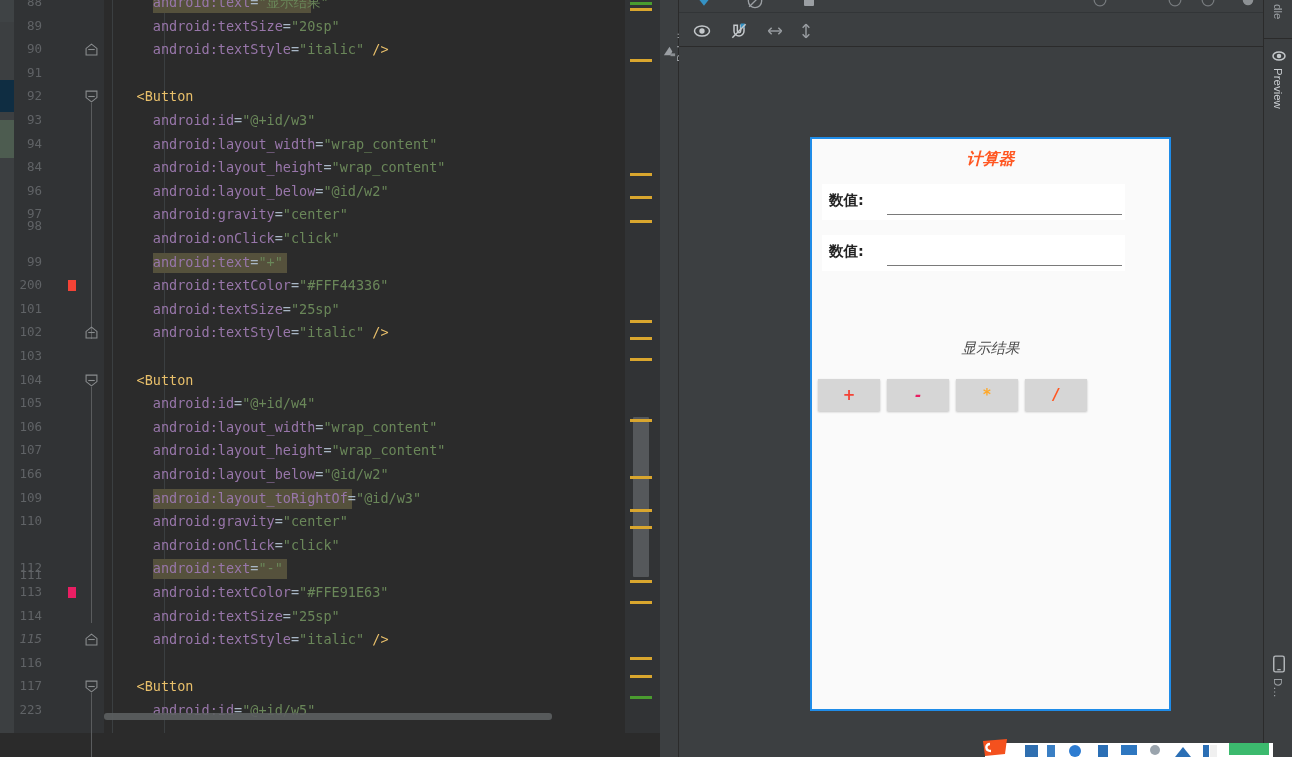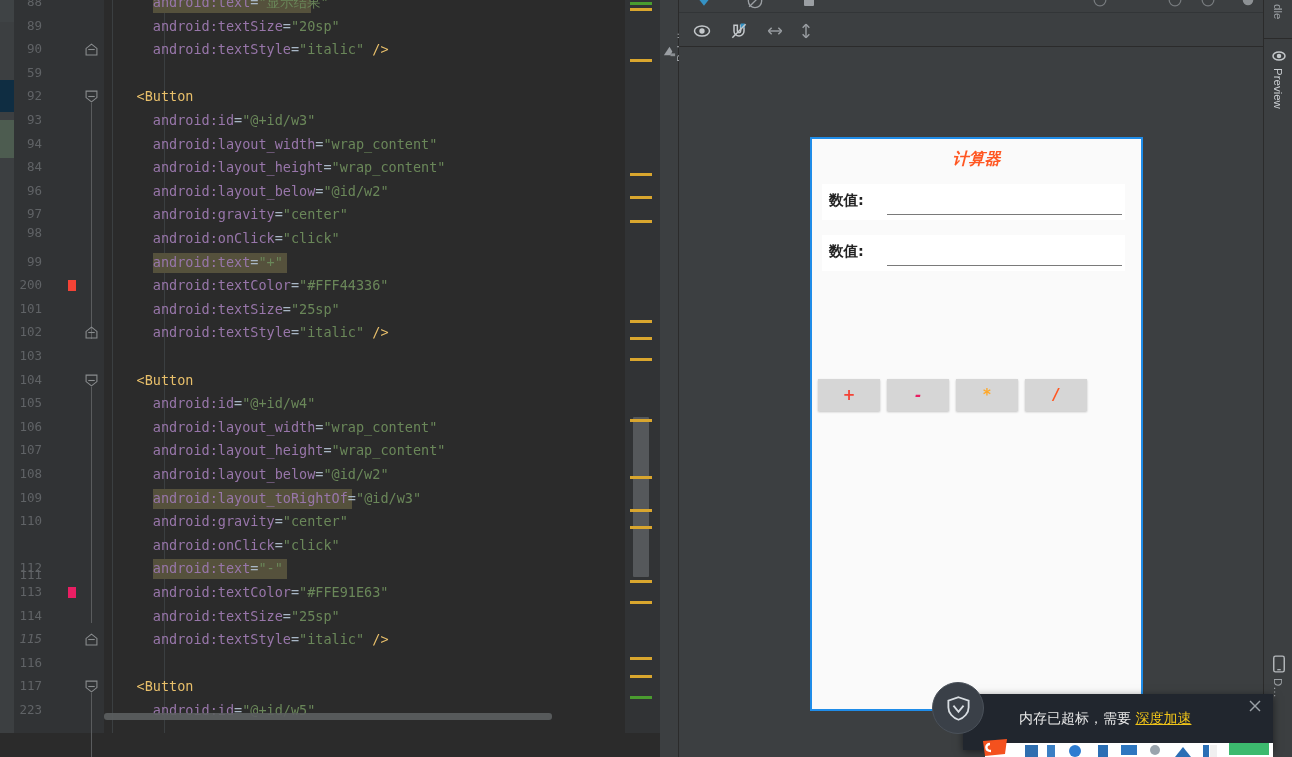--- a/index.html
+++ b/index.html
@@ -64,21 +64,21 @@
   
   .design-pane { position:absolute; left:679px; top:0; width:584px; height:757px; background:#3c3f41; }
   .dp-toolbar-top { position:absolute; left:0; top:0; width:584px; height:13px; background:#3c3f41;
                     border-bottom:1px solid #323537; }
   .dp-toolbar { position:absolute; left:0; top:14px; width:584px; height:33px; background:#3c3f41;
                 border-bottom:1px solid #2b2b2b; }
   .tb-icon { position:absolute; top:7px; width:20px; height:20px; }
   .canvas { position:absolute; left:0; top:48px; width:584px; height:709px; background:#3c3f41; }
 
   
-  .phone { position:absolute; left:131px; top:89px; width:333px; height:574px;
+  .phone { position:absolute; left:131px; top:89px; width:361px; height:574px;
            background:#fafafa; border:2px solid #1f8ce8; }
   .app-title { position:absolute; left:0; top:10px; width:100%; text-align:center;
                font-size:16px; font-style:italic; font-weight:bold; color:#ff5722;
                font-family:"DejaVu Sans", sans-serif; }
   .field-row { position:absolute; left:10px; width:303px; height:36px; background:#ffffff; }
   .field-label { position:absolute; left:7px; top:7px; font-size:14.5px; font-weight:bold; color:#222;
                  font-family:"DejaVu Sans", sans-serif; }
   .field-underline { position:absolute; left:65px; right:3px; bottom:5px; height:1px; background:#7a7a7a; }
   .result-text { position:absolute; left:0; top:200px; width:100%; text-align:center;
                  font-size:14.5px; font-style:italic; color:#4a4a4a;
@@ -123,41 +123,41 @@
         <div class="gutter-line" style="top: -9px;">
           <span class="ln">88</span>
         </div>
         <div class="gutter-line" style="top: 14.6px;">
           <span class="ln">89</span>
         </div>
         <div class="gutter-line" style="top: 38.2px;">
           <span class="ln">90</span>
         </div>
         <div class="gutter-line" style="top: 61.8px;">
-          <span class="ln">59</span>
+          <span class="ln">91</span>
         </div>
         <div class="gutter-line" style="top: 85.4px;">
           <span class="ln">92</span>
         </div>
         <div class="gutter-line" style="top: 109px;">
           <span class="ln">93</span>
         </div>
         <div class="gutter-line" style="top: 132.6px;">
           <span class="ln">94</span>
         </div>
         <div class="gutter-line" style="top: 156.2px;">
           <span class="ln">84</span>
         </div>
         <div class="gutter-line" style="top: 179.8px;">
           <span class="ln">96</span>
         </div>
         <div class="gutter-line" style="top: 203.4px;">
           <span class="ln">97</span>
         </div>
-        <div class="gutter-line" style="top: 222px;">
+        <div class="gutter-line" style="top: 215px;">
           <span class="ln">98</span>
         </div>
         <div class="gutter-line" style="top: 250.6px;">
           <span class="ln">99</span>
         </div>
         <div class="gutter-line" style="top: 274.2px;">
           <span class="ln">200</span>
           <span class="swatch" style="background: rgb(244, 67, 54);"></span>
         </div>
         <div class="gutter-line" style="top: 297.8px;">
@@ -175,21 +175,21 @@
         <div class="gutter-line" style="top: 392.2px;">
           <span class="ln">105</span>
         </div>
         <div class="gutter-line" style="top: 415.8px;">
           <span class="ln">106</span>
         </div>
         <div class="gutter-line" style="top: 439.4px;">
           <span class="ln">107</span>
         </div>
         <div class="gutter-line" style="top: 463px;">
-          <span class="ln">108</span>
+          <span class="ln">166</span>
         </div>
         <div class="gutter-line" style="top: 486.6px;">
           <span class="ln">109</span>
         </div>
         <div class="gutter-line" style="top: 510.2px;">
           <span class="ln">110</span>
         </div>
         <div class="gutter-line" style="top: 564px;">
           <span class="ln">111</span>
         </div>
@@ -381,20 +381,21 @@
         <div class="field-row" style="top:45px;">
           <div class="field-label">数值:</div>
           <div class="field-underline"></div>
         </div>
 
         <div class="field-row" style="top:96px;">
           <div class="field-label">数值:</div>
           <div class="field-underline"></div>
         </div>
 
+        <div class="result-text">显示结果</div>
 
         <div id="opbuttons">
             <div class="op-btn" style="left: 6px; width: 62px; color: rgb(244, 67, 54);">+</div>
             <div class="op-btn" style="left: 75px; width: 62px; color: rgb(233, 30, 99);">-</div>
             <div class="op-btn" style="left: 144px; width: 62px; color: rgb(255, 167, 38);">*</div>
             <div class="op-btn" style="left: 213px; width: 62px; color: rgb(255, 87, 34);">/</div>
           </div>
       </div>
     </div>
   </div>
@@ -407,35 +408,20 @@
       <circle cx="12" cy="12" r="3.4" fill="#c4c8cb"></circle>
     </svg>
     <div class="vtext down" style="left:20px; top:68px; color:#c9cdd1;">Preview</div>
     <svg style="position:absolute;left:8px;top:655px;" width="14" height="18" viewBox="0 0 16 20">
       <rect x="2" y="1" width="12" height="18" rx="2" fill="none" stroke="#b6babd" stroke-width="1.6"></rect>
       <line x1="6" y1="16.5" x2="10" y2="16.5" stroke="#b6babd" stroke-width="1.4"></line>
     </svg>
     <div class="vtext down" style="left:20px; top:678px;">D…</div>
   </div>
 
-  <div class="notif">
-    <div class="notif-shield">
-      <svg style="position:absolute;left:12px;top:12px;" width="27" height="27" viewBox="0 0 24 24">
-        <path d="M12 2 L21 5 V11 C21 16 17 20.5 12 22 C7 20.5 3 16 3 11 V5 Z" fill="none" stroke="#d8dde2" stroke-width="1.6"></path>
-        <path d="M7.5 9.5 L12 15 L16.5 9.5" fill="none" stroke="#d8dde2" stroke-width="1.6"></path>
-      </svg>
-    </div>
-    <div class="notif-text">
-      <span>内存已超标，需要 </span><span class="notif-link">深度加速</span>
-    </div>
-    <svg class="notif-close" viewBox="0 0 16 16">
-      <line x1="3" y1="3" x2="13" y2="13" stroke="#9aa0a6" stroke-width="1.4"></line>
-      <line x1="13" y1="3" x2="3" y2="13" stroke="#9aa0a6" stroke-width="1.4"></line>
-    </svg>
-  </div>
 
   <div class="taskbar">
     <svg class="tbi" style="left:-6px;top:-5px;" width="34" height="22" viewBox="0 0 34 22">
       <path d="M4 3 L28 1 L26 16 L6 18 Z" fill="#f4511e"></path>
       <path d="M11 6 C6 6 6 13 12 13" fill="none" stroke="#ffffff" stroke-width="2.4"></path>
     </svg>
     <svg class="tbi" style="left:40px;" width="13" height="12" viewBox="0 0 13 12">
         <rect width="13" height="12" fill="#2f6fb0"></rect>
       </svg>
     <svg class="tbi" style="left:62px;" width="8" height="12" viewBox="0 0 8 12">

